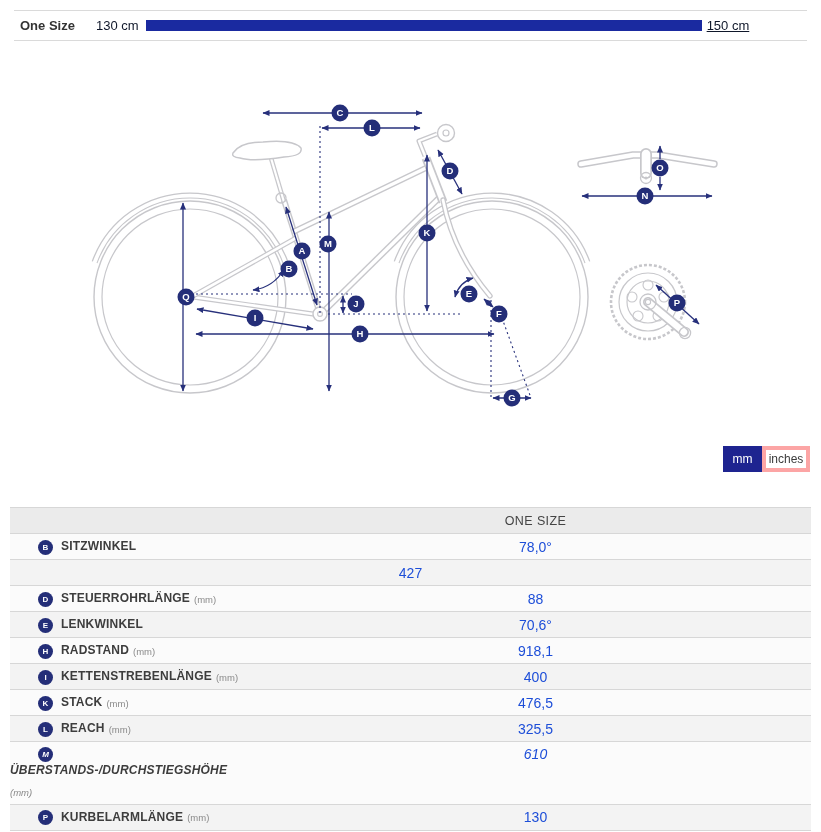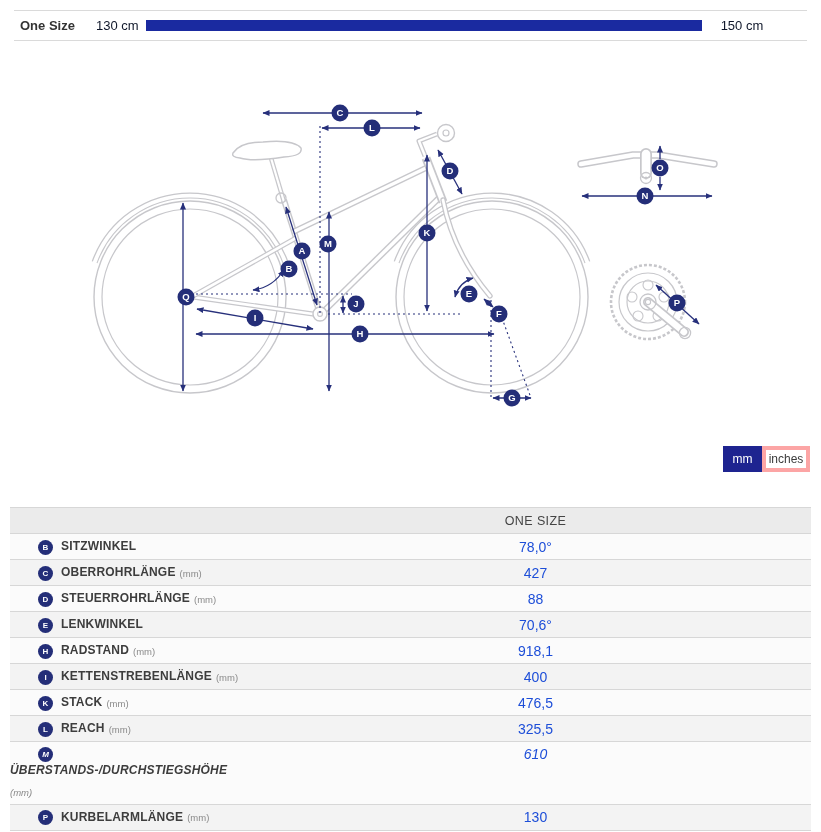--- a/index.html
+++ b/index.html
@@ -6,21 +6,21 @@
   body{width:821px;height:832px;position:relative;overflow:hidden;
        font-family:"Liberation Sans",sans-serif;-webkit-font-smoothing:antialiased;}
 
   
   .size-strip{position:absolute;top:10px;left:14px;right:14px;height:29px;
     border-top:1px solid #dadada;border-bottom:1px solid #dadada;
     display:flex;align-items:center;}
   .size-label{font-size:13px;font-weight:bold;color:#333;width:76px;padding-left:6px;}
   .size-min,.size-max{font-size:13px;color:#0f172a;white-space:nowrap;}
   .size-min{margin-right:7px;}
-  .size-max{margin-left:19px;}
+  .size-max{margin-left:5px;text-decoration:underline;}
   .size-bar{width:556px;height:11px;background:#1a2aa0;}
 
   
   .diagram{position:absolute;top:0;left:0;}
   .badge text{fill:#fff;font-size:9.5px;font-weight:bold;text-anchor:middle;
     font-family:"Liberation Sans",sans-serif;}
   .meas{stroke:#27307b;stroke-width:1.3;fill:none;}
   .dotted{stroke:#27307b;stroke-width:1.1;fill:none;stroke-dasharray:2 3;}
   .tube-o{stroke:#c7c7cb;fill:none;}
   .tube-i{stroke:#ffffff;fill:none;}
@@ -246,23 +246,20 @@
   </div>
 
   <div class="t-row">
     <div class="label-cell">
       <span class="t-badge">B</span><span class="t-label">SITZWINKEL</span><span class="t-unit"></span>
     </div>
     <div class="value-cell">78,0°</div>
   </div>
 
   <div class="t-row">
-    <div class="label-cell">
-      <span class="t-badge">C</span><span class="t-label">OBERROHRLÄNGE</span><span class="t-unit">(mm)</span>
-    </div>
     <div class="value-cell">427</div>
   </div>
 
   <div class="t-row">
     <div class="label-cell">
       <span class="t-badge">D</span><span class="t-label">STEUERROHRLÄNGE</span><span class="t-unit">(mm)</span>
     </div>
     <div class="value-cell">88</div>
   </div>
 

